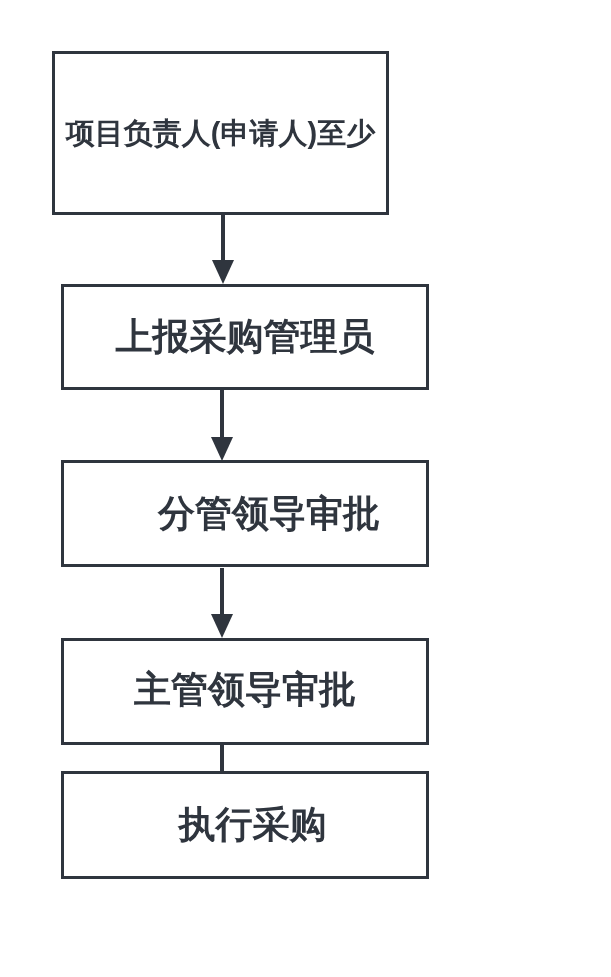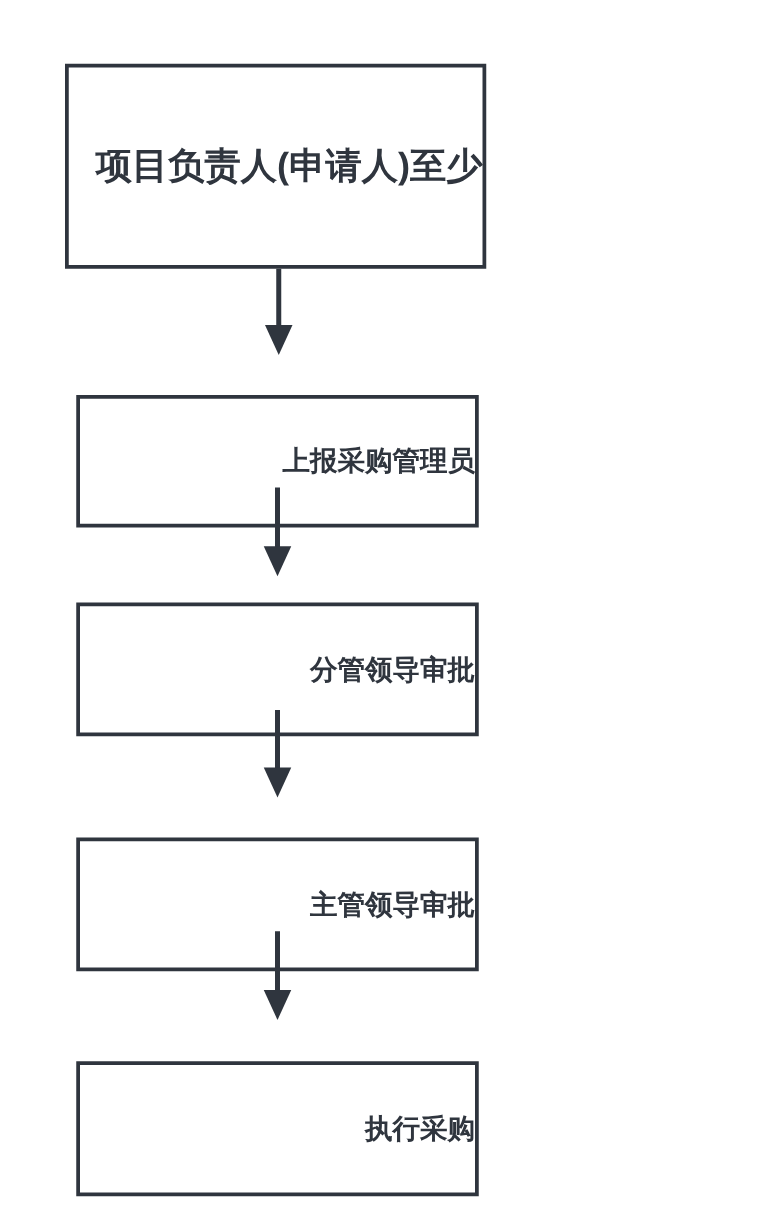--- a/index.html
+++ b/index.html
@@ -18,44 +18,43 @@
   }
   .node {
     position: absolute;
     box-sizing: border-box;
     border: 3px solid var(--ink);
     background: #ffffff;
     color: var(--ink);
     font-weight: bold;
     display: flex;
     flex-direction: column;
-    align-items: flex-end;
+    align-items: center;
     justify-content: center;
     text-align: center;
   }
   .node-start {
     left: 52px;
     top: 51px;
     width: 337px;
     height: 164px;
     font-size: 29px;
     line-height: 38px;
   }
   .node-step {
     left: 61px;
-    width: 322px;
+    width: 368px;
     height: 106px;
-    font-size: 22px;
+    font-size: 37px;
     line-height: 34px;
-    margin-top: 32px;
   }
   .node-2 { top: 284px; }
-  .node-3 { top: 450px; height: 107px; padding-left: 48px; }
-  .node-4 { top: 638px; height: 107px; }
-  .node-5 { top: 817px; height: 108px; padding-left: 15px; }
+  .node-3 { top: 460px; height: 107px; padding-left: 48px; }
+  .node-4 { top: 638px; height: 107px; font-family: Liberation Mono, monospace; }
+  .node-5 { top: 771px; height: 108px; padding-left: 15px; }
 
   .arrow-line {
     position: absolute;
     width: 4px;
     background: var(--ink);
   }
   .arrow-head {
     position: absolute;
     width: 0;
     height: 0;

